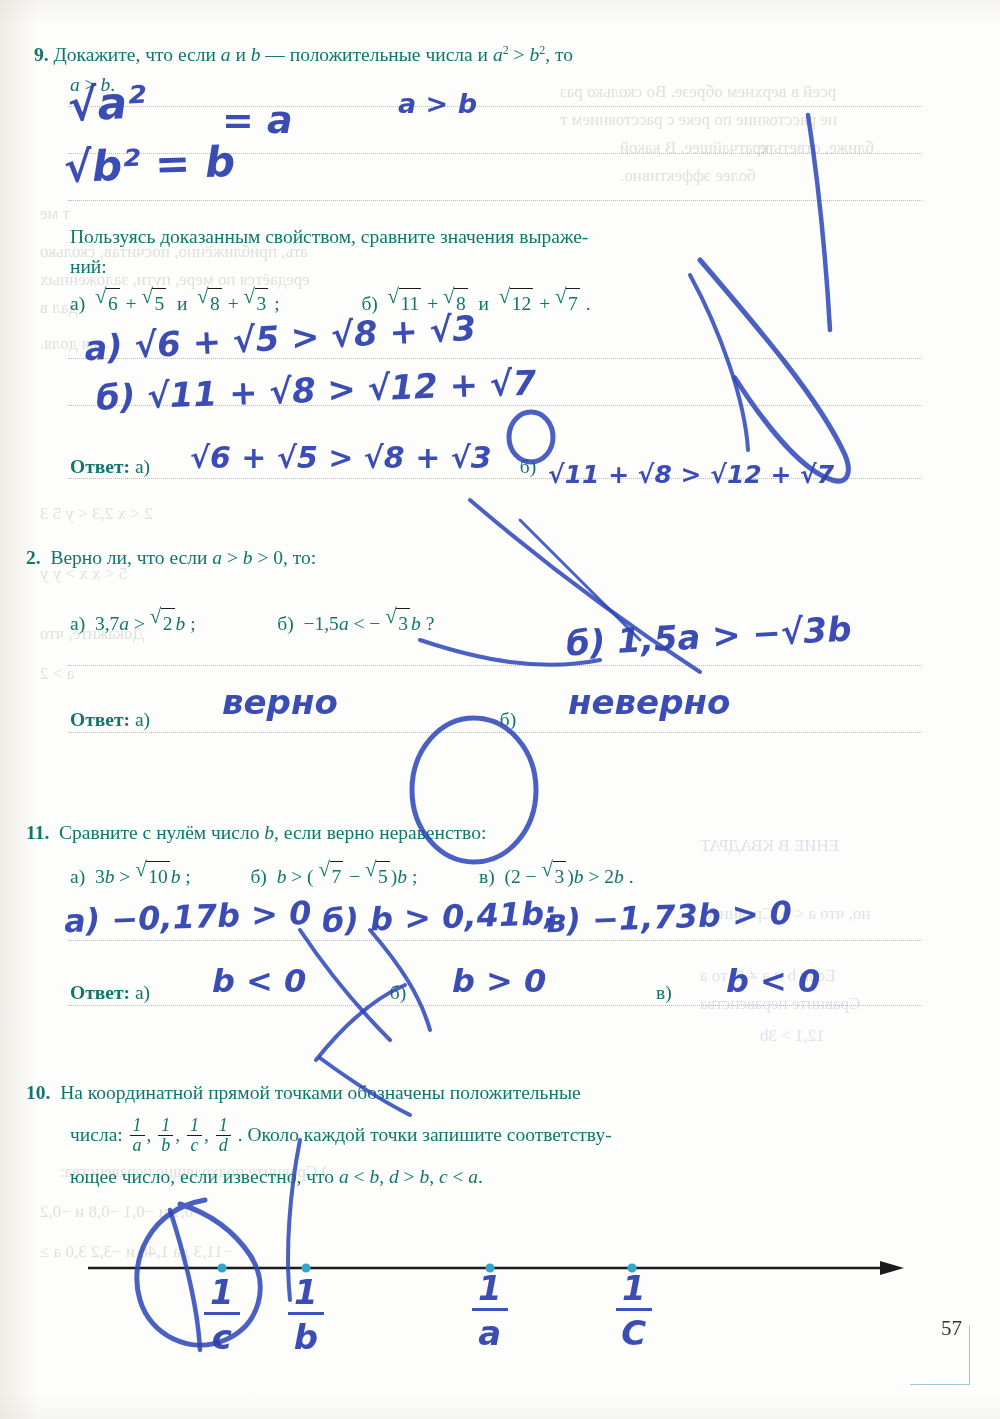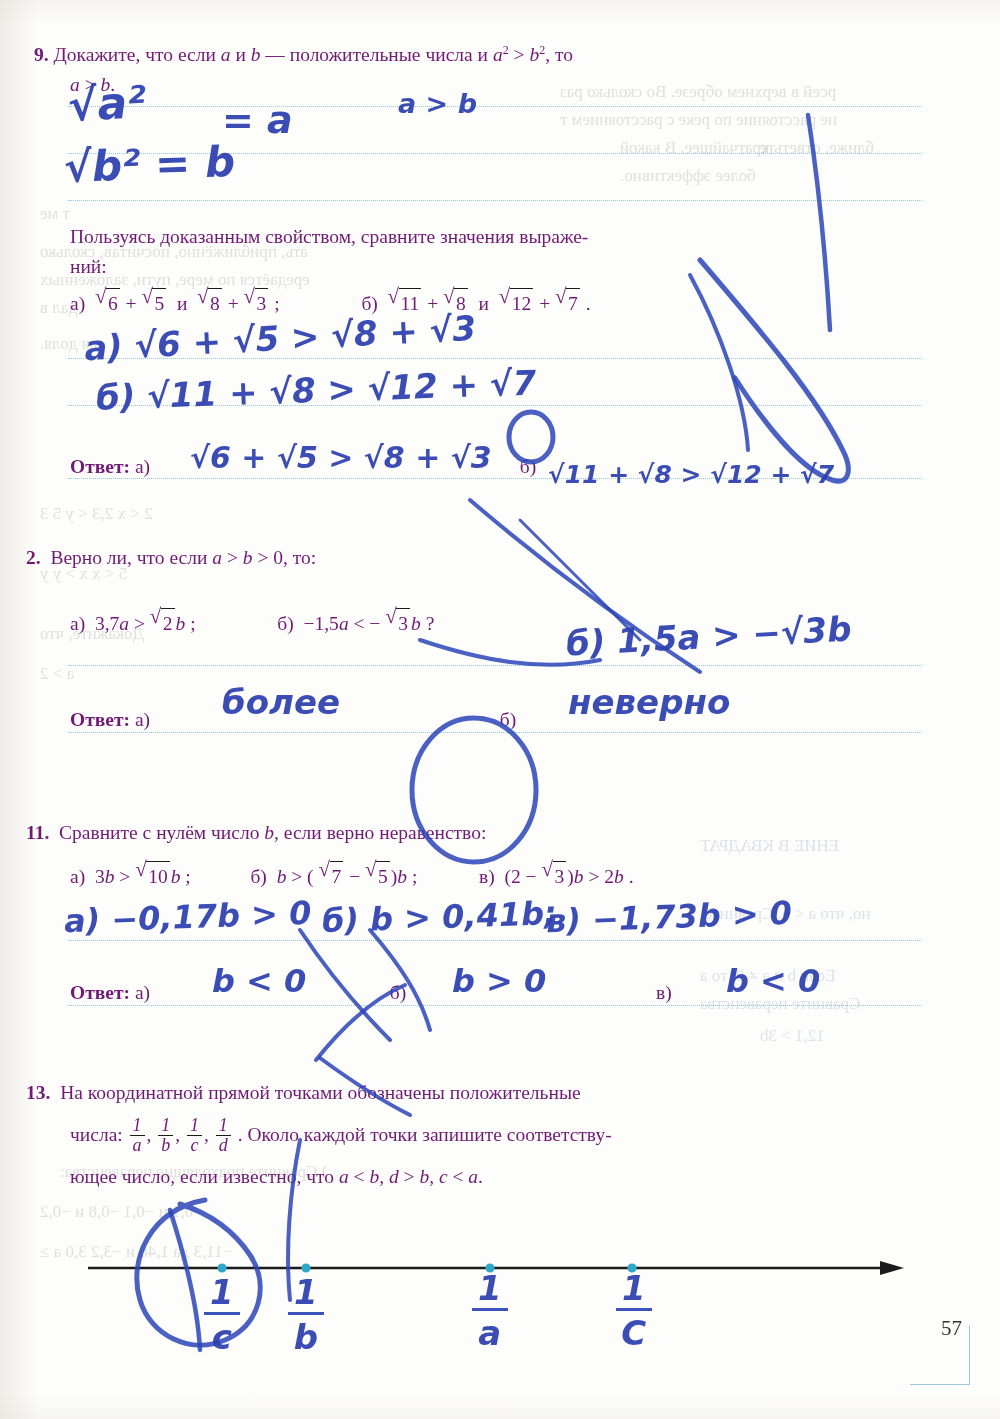--- a/index.html
+++ b/index.html
@@ -33,21 +33,21 @@
     position: absolute;
     left: 0; top: 0;
     width: 1000px;
     height: 1419px;
     z-index: 3;
   }
   .task {
     position: absolute;
     font-size: 19.5px;
     line-height: 30px;
-    color: #701a75;
+    color: #0f766e;
   }
   .num {
     font-weight: bold;
   }
   i, .it { font-style: italic; }
   .sup { font-size: 12px; vertical-align: super; }
 
   
   .sqrt {
     display: inline-block;
@@ -296,21 +296,21 @@
       <span class="ans-label">Ответ:</span>
       <span>а)</span>
       <span style="display:inline-block; width:230px;"></span>
       <span>б)</span>
       <span style="display:inline-block; width:240px;"></span>
       <span>в)</span>
     </div>
 
     <div class="task" style="left:26px; top:1072px; width:920px; line-height:42px;">
       <div>
-        <span class="num">13.</span>
+        <span class="num">10.</span>
         <span>&nbsp;На координатной прямой точками обозначены положительные</span>
       </div>
       <div style="margin-left:44px;">
         <span>числа:</span>
         <span class="frac"><span class="top">1</span><span class="bot">a</span></span>,
         <span class="frac"><span class="top">1</span><span class="bot">b</span></span>,
         <span class="frac"><span class="top">1</span><span class="bot">c</span></span>,
         <span class="frac"><span class="top">1</span><span class="bot">d</span></span>
         <span>. Около каждой точки запишите соответству-</span>
       </div>
@@ -359,21 +359,21 @@
   <div class="hand" style="left:398px; top:88px; font-size:27px;">a &gt; b</div>
   <div class="hand" style="left:64px; top:140px; font-size:42px; transform:rotate(-2deg);">√b² = b</div>
 
   <div class="hand" style="left:84px; top:318px; font-size:34px; transform:rotate(-3deg);">а) √6 + √5 &gt; √8 + √3</div>
   <div class="hand" style="left:96px; top:370px; font-size:34px; transform:rotate(-2deg);">б) √11 + √8 &gt; √12 + √7</div>
 
   <div class="hand" style="left:190px; top:440px; font-size:30px;">√6 + √5 &gt; √8 + √3</div>
   <div class="hand" style="left:548px; top:440px; font-size:25px;margin-top:20px;">√11 + √8 &gt; √12 + √7</div>
 
   <div class="hand" style="left:566px; top:616px; font-size:34px; transform:rotate(-3deg);">б) 1,5a &gt; −√3b</div>
-  <div class="hand" style="left:222px; top:682px; font-size:34px;">более</div>
+  <div class="hand" style="left:222px; top:682px; font-size:34px;">верно</div>
   <div class="hand" style="left:568px; top:682px; font-size:34px;">неверно</div>
 
   <div class="hand" style="left:64px; top:898px; font-size:32px; transform:rotate(-2deg);">а) −0,17b &gt; 0</div>
   <div class="hand" style="left:322px; top:898px; font-size:32px; transform:rotate(-2deg);">б) b &gt; 0,41b;</div>
   <div class="hand" style="left:546px; top:898px; font-size:32px; transform:rotate(-2deg);">в) −1,73b &gt; 0</div>
 
   <div class="hand" style="left:212px; top:962px; font-size:32px;">b &lt; 0</div>
   <div class="hand" style="left:452px; top:962px; font-size:32px;">b &gt; 0</div>
   <div class="hand" style="left:726px; top:962px; font-size:32px;">b &lt; 0</div>
 

